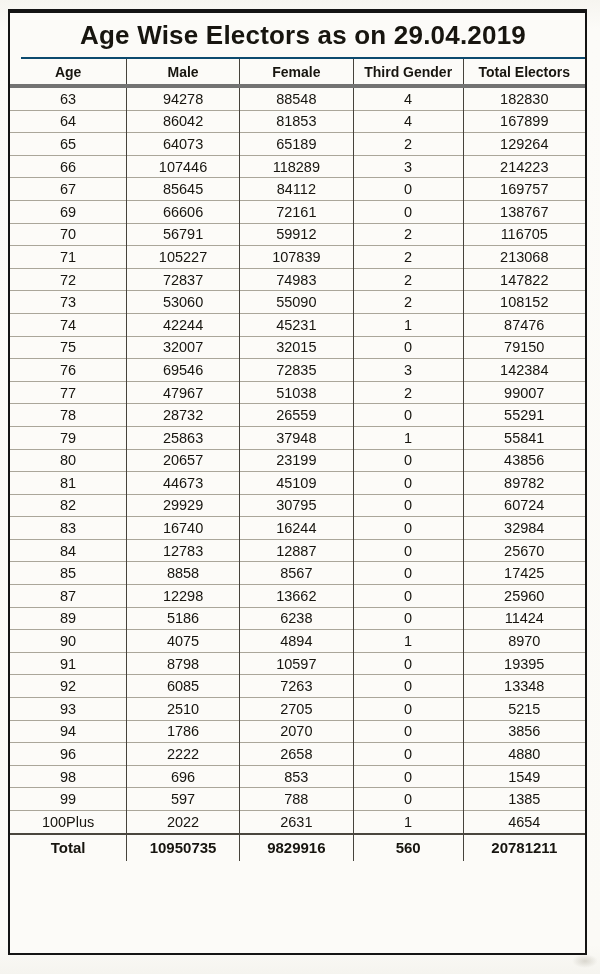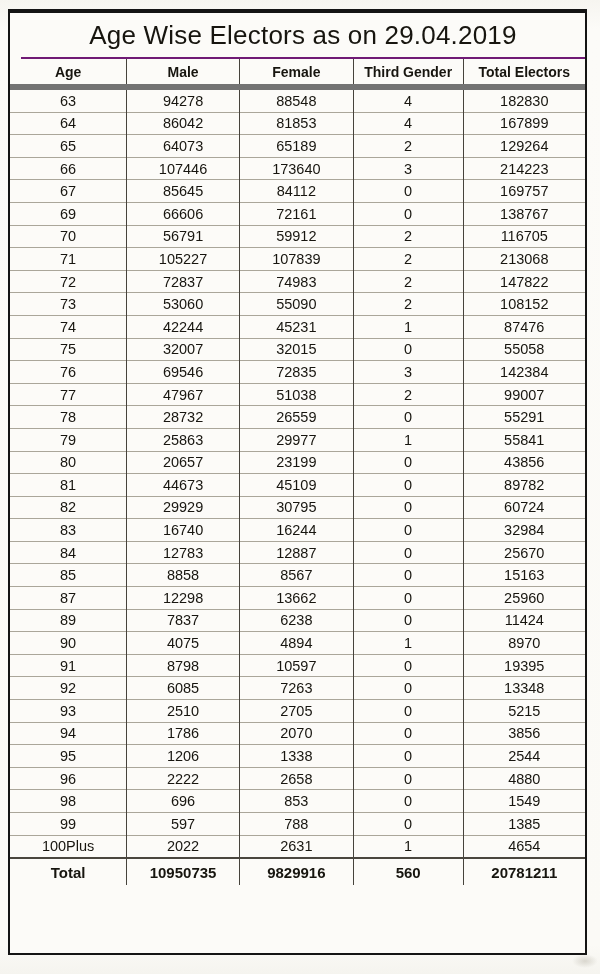--- a/index.html
+++ b/index.html
@@ -27,24 +27,24 @@
     height: 946px;
     border: 2px solid #141414;
     border-top-width: 4px;
     box-sizing: border-box;
     background: #fcfbf8;
   }
   .doc-title {
     height: 44px;
     line-height: 44px;
     text-align: center;
-    font-weight: normal;
+    font-weight: bold;
     font-size: 26px;
     letter-spacing: 0.2px;
-    border-bottom: 2px solid #701a75;
+    border-bottom: 2px solid #0c4a6e;
     white-space: nowrap;
     overflow: hidden;
     margin-left: 11px;
   }
   table.data-table {
     width: 100%;
     border-collapse: collapse;
     table-layout: fixed;
   }
   .data-table col.c-age   { width: 20.3%; }
@@ -57,21 +57,21 @@
     padding: 0;
     text-align: center;
     vertical-align: middle;
     overflow: hidden;
     white-space: nowrap;
   }
   .data-table th {
     height: 25px;
     font-size: 14px;
     font-weight: bold;
-    border-bottom: 6px solid #737373;
+    border-bottom: 4px solid #737373;
   }
   .data-table td {
     height: 21.6px;
     font-size: 14.5px;
     border-top: 1px solid #aaa69a;
   }
   .data-table th + th,
   .data-table td + td {
     border-left: 1px solid #46433c;
   }
@@ -141,21 +141,21 @@
           <tr>
             <td>65</td>
             <td>64073</td>
             <td>65189</td>
             <td>2</td>
             <td>129264</td>
           </tr>
           <tr>
             <td>66</td>
             <td>107446</td>
-            <td>173640</td>
+            <td>118289</td>
             <td>3</td>
             <td>214223</td>
           </tr>
           <tr>
             <td>67</td>
             <td>85645</td>
             <td>84112</td>
             <td>0</td>
             <td>169757</td>
           </tr>
@@ -199,21 +199,21 @@
             <td>42244</td>
             <td>45231</td>
             <td>1</td>
             <td>87476</td>
           </tr>
           <tr>
             <td>75</td>
             <td>32007</td>
             <td>32015</td>
             <td>0</td>
-            <td>55058</td>
+            <td>79150</td>
           </tr>
           <tr>
             <td>76</td>
             <td>69546</td>
             <td>72835</td>
             <td>3</td>
             <td>142384</td>
           </tr>
           <tr>
             <td>77</td>
@@ -225,21 +225,21 @@
           <tr>
             <td>78</td>
             <td>28732</td>
             <td>26559</td>
             <td>0</td>
             <td>55291</td>
           </tr>
           <tr>
             <td>79</td>
             <td>25863</td>
-            <td>29977</td>
+            <td>37948</td>
             <td>1</td>
             <td>55841</td>
           </tr>
           <tr>
             <td>80</td>
             <td>20657</td>
             <td>23199</td>
             <td>0</td>
             <td>43856</td>
           </tr>
@@ -269,32 +269,32 @@
             <td>12783</td>
             <td>12887</td>
             <td>0</td>
             <td>25670</td>
           </tr>
           <tr>
             <td>85</td>
             <td>8858</td>
             <td>8567</td>
             <td>0</td>
-            <td>15163</td>
+            <td>17425</td>
           </tr>
           <tr>
             <td>87</td>
             <td>12298</td>
             <td>13662</td>
             <td>0</td>
             <td>25960</td>
           </tr>
           <tr>
             <td>89</td>
-            <td>7837</td>
+            <td>5186</td>
             <td>6238</td>
             <td>0</td>
             <td>11424</td>
           </tr>
           <tr>
             <td>90</td>
             <td>4075</td>
             <td>4894</td>
             <td>1</td>
             <td>8970</td>
@@ -319,27 +319,20 @@
             <td>2705</td>
             <td>0</td>
             <td>5215</td>
           </tr>
           <tr>
             <td>94</td>
             <td>1786</td>
             <td>2070</td>
             <td>0</td>
             <td>3856</td>
-          </tr>
-          <tr>
-            <td>95</td>
-            <td>1206</td>
-            <td>1338</td>
-            <td>0</td>
-            <td>2544</td>
           </tr>
           <tr>
             <td>96</td>
             <td>2222</td>
             <td>2658</td>
             <td>0</td>
             <td>4880</td>
           </tr>
           <tr>
             <td>98</td>

